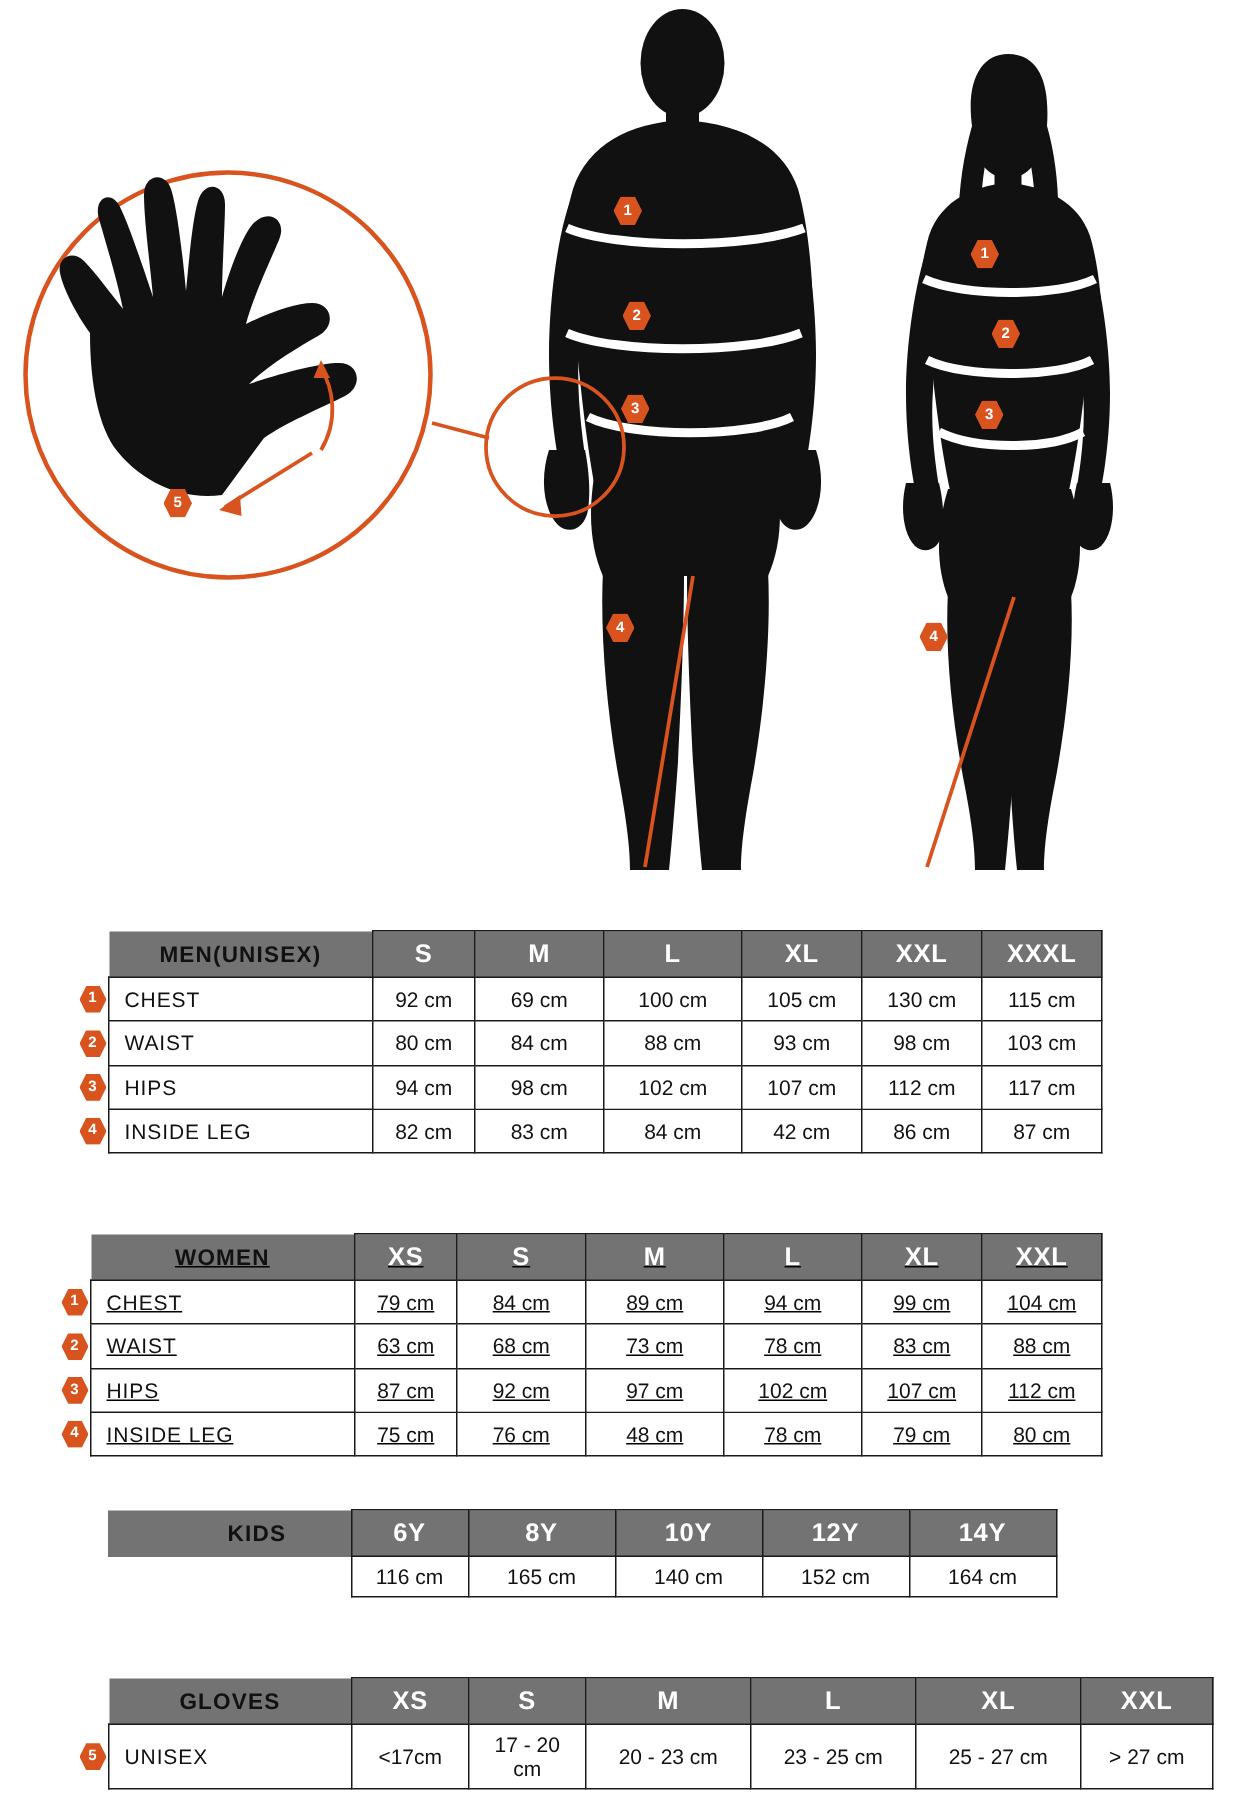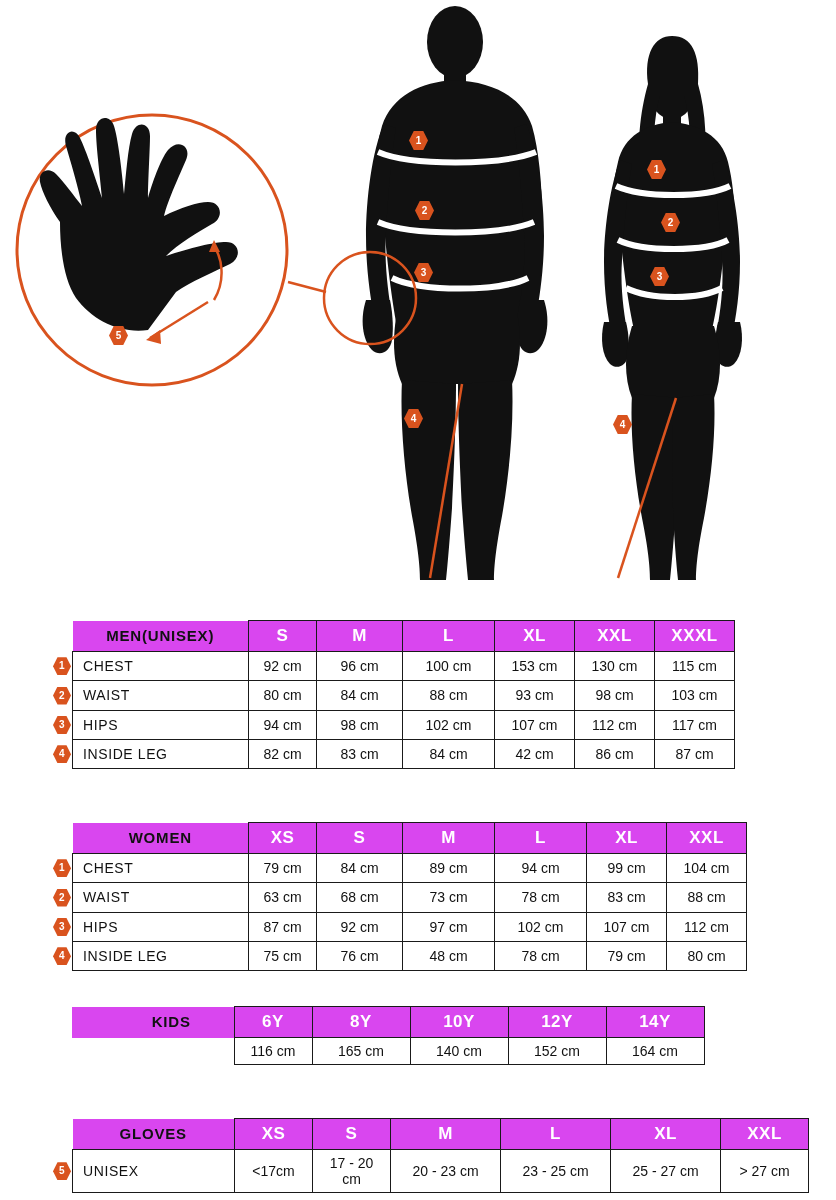--- a/index.html
+++ b/index.html
@@ -55,21 +55,21 @@
     border: 1px solid #1a1a1a;
     font-size: 14px;
     color: #111111;
     padding: 5px 6px;
     text-align: center;
     font-weight: normal;
     background: #ffffff;
     height: 27px;
   }
   table.size-table th {
-    background: #d946ef;
+    background: #737373;
     color: #ffffff;
     font-weight: bold;
     font-size: 17px;
     letter-spacing: 0.5px;
   }
   
   td.rowlabel, th.corner {
     text-align: left;
     font-weight: bold;
     font-size: 14px;
@@ -296,23 +296,23 @@
           </thead>
           <tbody>
             <tr>
               <td class="rowlabel">
                 <div class="rowlabel-wrap" style="margin-left: -26px;">
                   <span class="marker-slot"><span class="marker">1</span></span>
                   <span class="rowlabel-text">CHEST</span>
                 </div>
               </td>
               <td class="num-cell">92 cm</td>
-              <td class="num-cell">96 cm</td>
+              <td class="num-cell">69 cm</td>
               <td class="num-cell">100 cm</td>
-              <td class="num-cell">153 cm</td>
+              <td class="num-cell">105 cm</td>
               <td class="num-cell">130 cm</td>
               <td class="num-cell">115 cm</td>
             </tr>
             <tr>
               <td class="rowlabel">
                 <div class="rowlabel-wrap" style="margin-left: -26px;">
                   <span class="marker-slot"><span class="marker">2</span></span>
                   <span class="rowlabel-text">WAIST</span>
                 </div>
               </td>
@@ -347,21 +347,21 @@
               <td class="num-cell">82 cm</td>
               <td class="num-cell">83 cm</td>
               <td class="num-cell">84 cm</td>
               <td class="num-cell">42 cm</td>
               <td class="num-cell">86 cm</td>
               <td class="num-cell">87 cm</td>
             </tr>
           </tbody>
         </table>
       </div>
-      <div class="table-block" style="position: absolute; left: 72px; top: 222px;">
+      <div class="table-block" style="position: absolute; left: 60px; top: 222px; text-decoration: underline;">
         <table class="size-table">
           <colgroup>
             <col style="width: 176px;">
             <col style="width: 68px;">
             <col style="width: 86px;">
             <col style="width: 92px;">
             <col style="width: 92px;">
             <col style="width: 80px;">
             <col style="width: 80px;">
           </colgroup>

